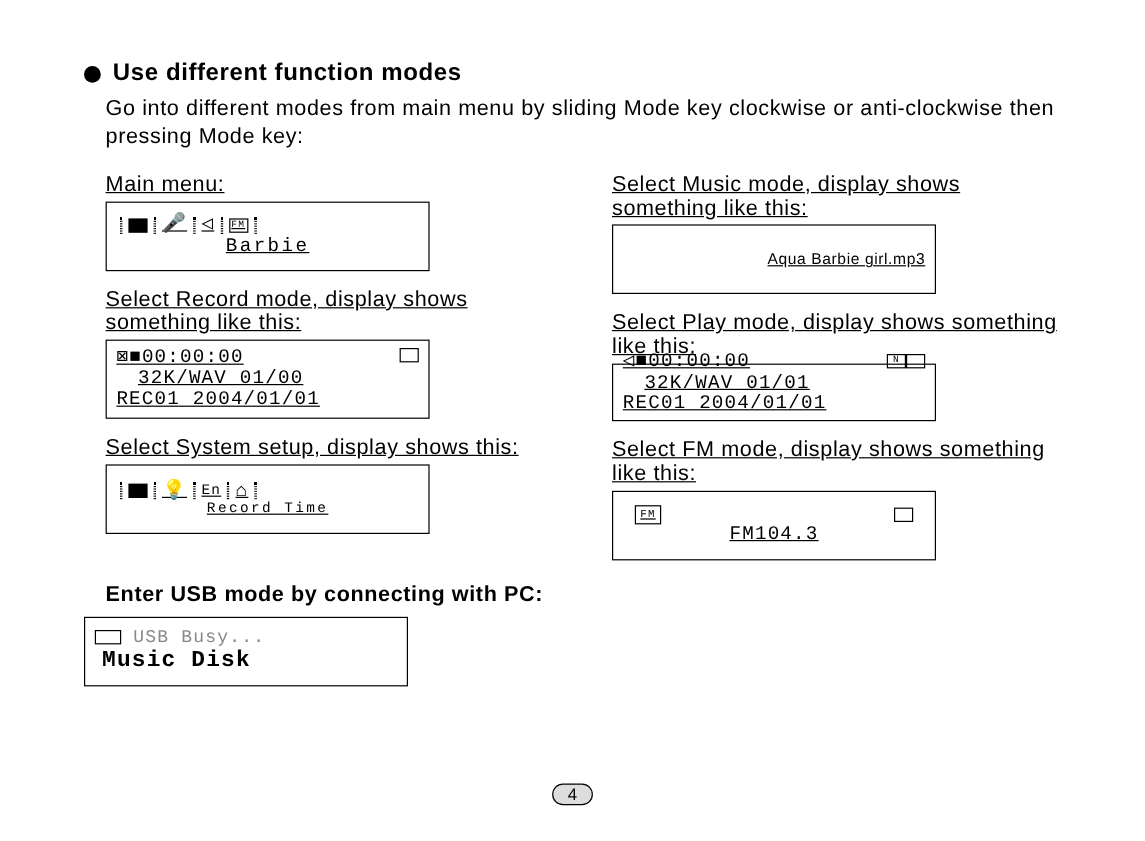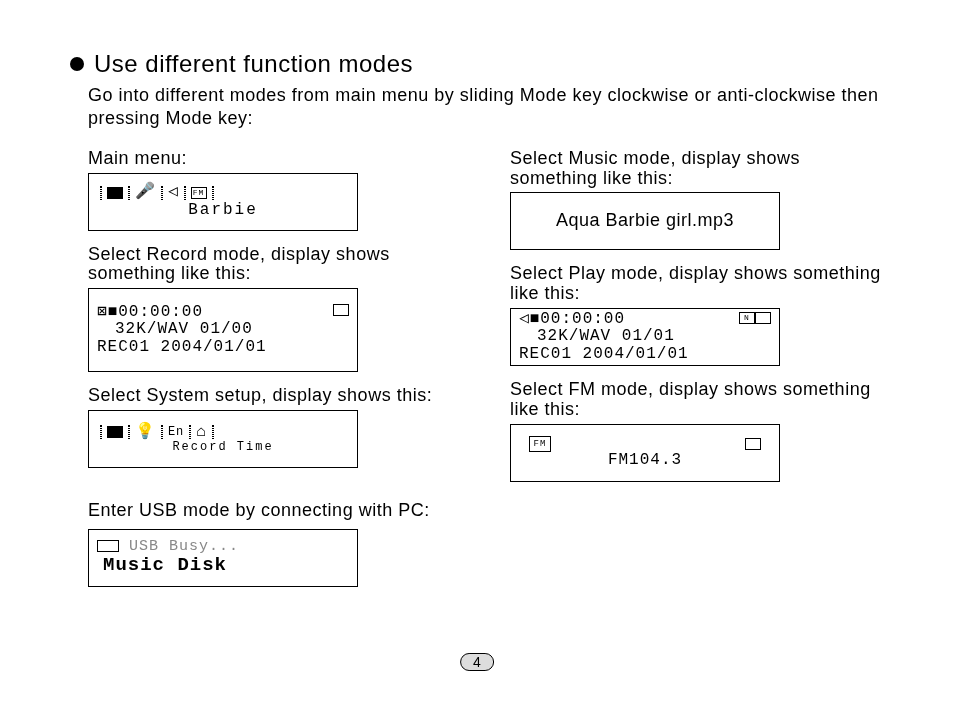--- a/index.html
+++ b/index.html
@@ -19,35 +19,36 @@
   }
   .bullet {
     width: 14px;
     height: 14px;
     background: #000;
     border-radius: 50%;
     margin-right: 10px;
     flex-shrink: 0;
   }
   .heading {
-    font-weight: normal;
-    font-size: 24px;
+    font-weight: bold;
+    font-size: 20px;
     letter-spacing: 0.5px;
   }
   .intro {
     font-size: 18px;
     margin-left: 18px;
     letter-spacing: 0.5px;
     line-height: 1.3;
     margin-bottom: 18px;
   }
   .columns {
     display: flex;
     gap: 48px;
     margin-left: 18px;
+    text-decoration: underline;
   }
   .col { flex: 1; }
   .caption {
     font-size: 18px;
     letter-spacing: 0.5px;
     line-height: 1.1;
     margin-bottom: 4px;
   }
   .block { margin-bottom: 14px; }
   .lcd {
@@ -95,33 +96,34 @@
   .rec-text { font-family: "Courier New", monospace; letter-spacing: 1px; }
   .sys-text { font-size: 12px; letter-spacing: 2px; text-align: center; }
   .usb-top { color: #888; font-size: 15px; }
   .usb-bottom { font-size: 19px; font-weight: bold; font-family: "Courier New", monospace; letter-spacing: 1px; margin-left: 6px; }
   .bottom-caption {
     font-size: 18px;
     letter-spacing: 0.5px;
     margin-left: 18px;
     margin-top: 4px;
     margin-bottom: 8px;
+    font-weight: bold;
   }
   .pagenum {
     position: absolute;
     bottom: 30px;
     left: 50%;
     transform: translateX(-50%);
     border: 1px solid #000;
     border-radius: 10px;
     padding: 0 12px;
     font-size: 14px;
     background: #ddd;
   }
-  .song { font-size: 18px; text-align: center; letter-spacing: 0.5px; font-family: Arial, sans-serif; }
+  .song { font-size: 13px; text-align: right; letter-spacing: 0.5px; font-family: Arial, sans-serif; }
   .fm-row { display: flex; justify-content: space-between; align-items: center; padding: 0 10px; }
   .speaker-icon::before { content: "◁"; }
 </style>
 </head>
 <body>
 
 <div class="heading-row">
   <span class="bullet"></span>
   <span class="heading">Use different function modes</span>
 </div>
@@ -144,21 +146,21 @@
           <span class="sep"></span>
           <span class="icon-box">FM</span>
           <span class="sep"></span>
         </div>
         <div class="center-text">Barbie</div>
       </div>
     </div>
 
     <div class="block">
       <div class="caption">Select Record mode, display shows something like this:</div>
-      <div class="lcd left-align" style="height:84px;">
+      <div class="lcd left-align" style="height:66px;">
         <div class="rec-text">
           <span>⊠</span><span>■00:00:00</span>
           <span style="float:right" class="icon-box"></span>
         </div>
         <div class="rec-text" style="margin-left:18px">32K/WAV 01/00</div>
         <div class="rec-text">REC01 2004/01/01</div>
       </div>
     </div>
 
     <div class="block">
@@ -185,21 +187,21 @@
 
     <div class="block">
       <div class="caption">Select Music mode, display shows something like this:</div>
       <div class="lcd left-align">
         <div class="song">Aqua Barbie girl.mp3</div>
       </div>
     </div>
 
     <div class="block">
       <div class="caption">Select Play mode, display shows something like this:</div>
-      <div class="lcd left-align" style="height:58px;">
+      <div class="lcd left-align" style="height:48px;justify-content:flex-end;">
         <div class="rec-text">
           <span>◁■00:00:00</span>
           <span style="float:right"><span class="icon-box">N</span><span class="icon-box"></span></span>
         </div>
         <div class="rec-text" style="margin-left:18px">32K/WAV 01/01</div>
         <div class="rec-text">REC01 2004/01/01</div>
       </div>
     </div>
 
     <div class="block">
@@ -210,21 +212,21 @@
           <span class="icon-box"></span>
         </div>
         <div class="center-text rec-text">FM104.3</div>
       </div>
     </div>
 
   </div>
 </div>
 
 <div class="bottom-caption">Enter USB mode by connecting with PC:</div>
-<div style="margin-left:18px">
+<div style="">
   <div class="lcd left-align">
     <div class="usb-top">
       <span class="icon-box" style="width:22px"></span>
       <span>USB Busy...</span>
     </div>
     <div class="usb-bottom">Music Disk</div>
   </div>
 </div>
 
 <div class="pagenum">4</div>

